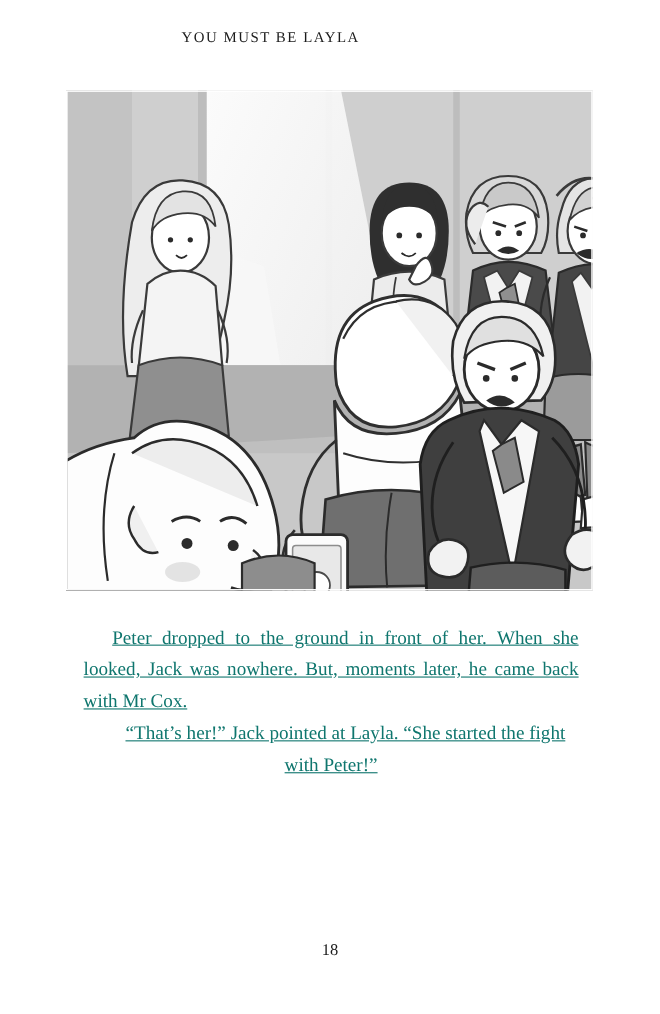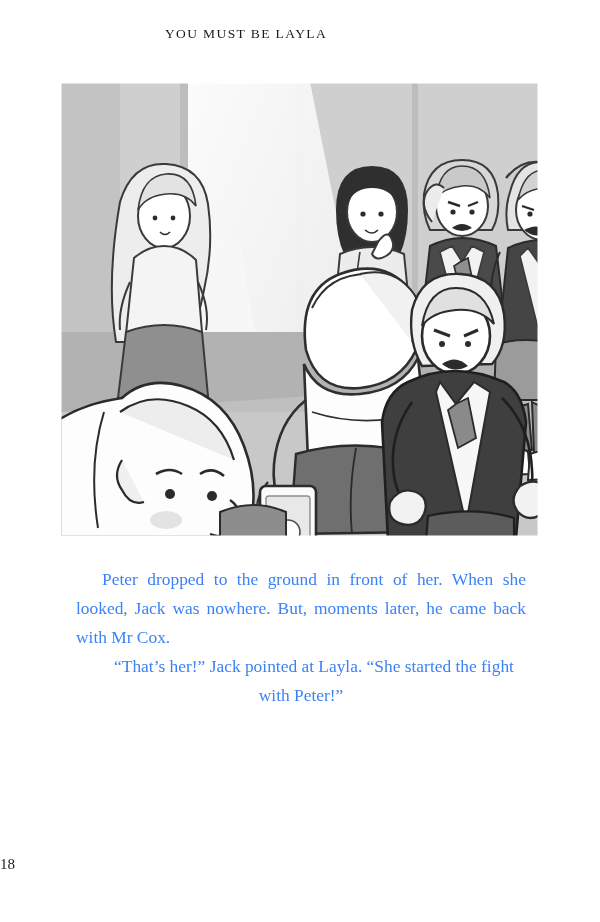--- a/index.html
+++ b/index.html
@@ -53,36 +53,38 @@
   }
 
   .body-text {
     position: absolute;
     left: 76px;
     top: 565px;
     width: 450px;
     font-family: "Liberation Serif", serif;
     font-size: 17.4px;
     line-height: 29px;
-    color: #3b82f6;
+    color: #0f766e;
     text-align: justify;
+    text-decoration: underline;
   }
   .body-text p {
     margin: 0;
     text-indent: 26px;
   }
   .body-text p.last {
     text-align: center;
   }
 
   .folio {
     position: absolute;
     left: 0;
     top: 856px;
     width: 600px;
+    text-align: center;
     font-family: "Liberation Serif", serif;
     font-size: 15px;
     color: #1b1b1b;
   }
 </style>
 </head>
 <body>
 
 <div class="page">
 

